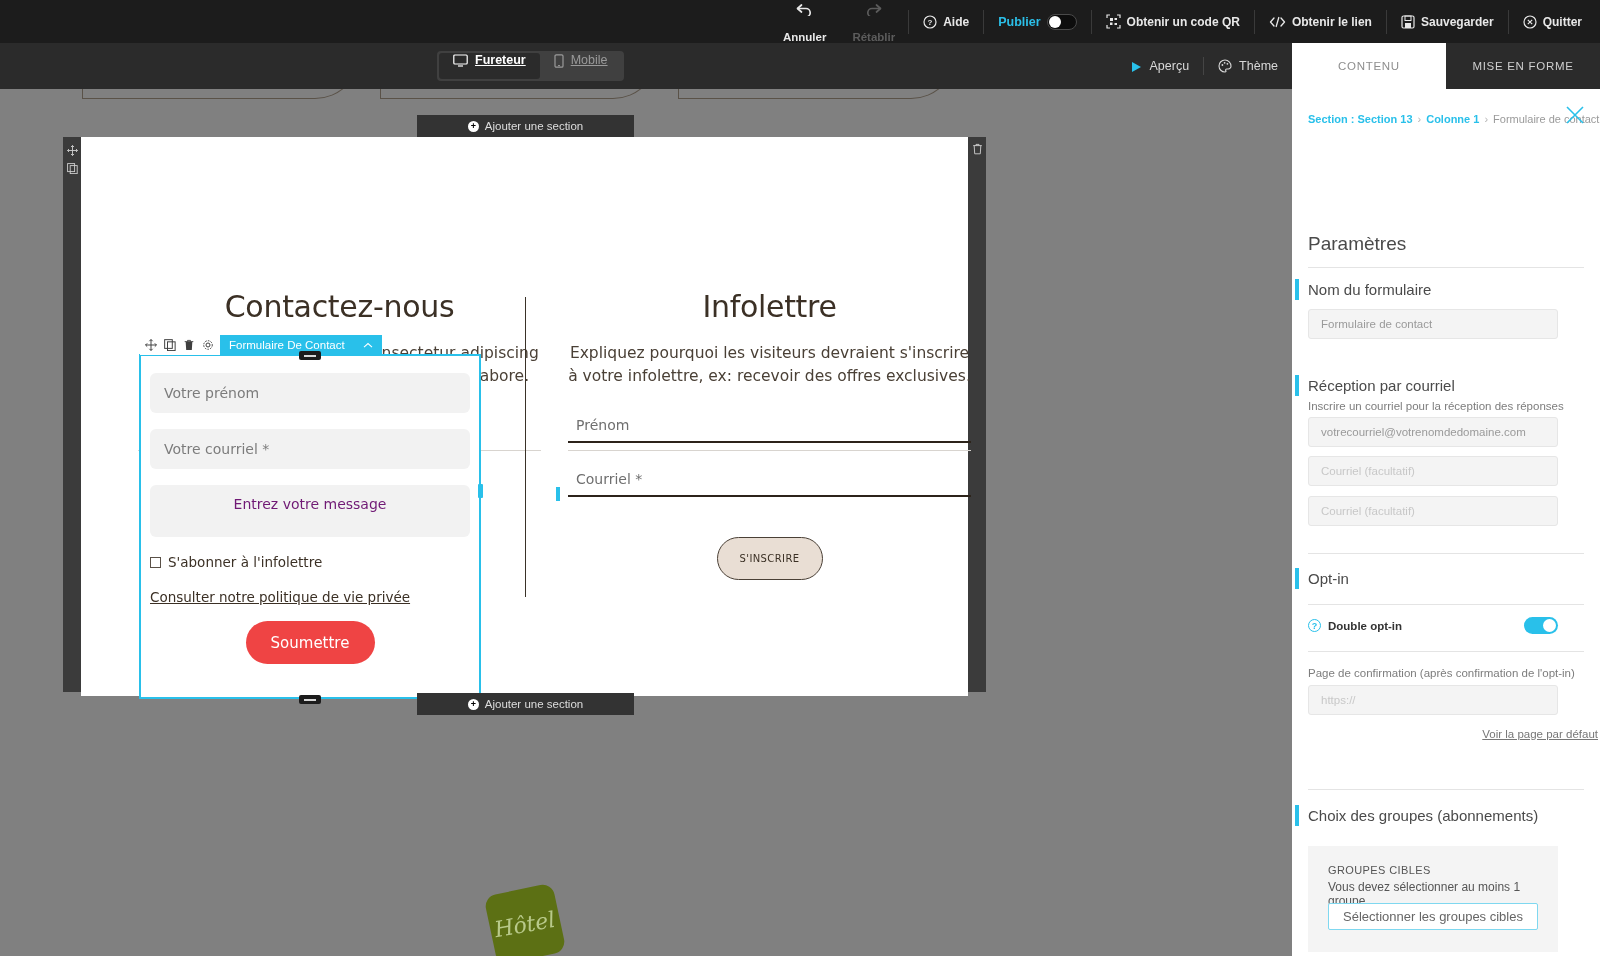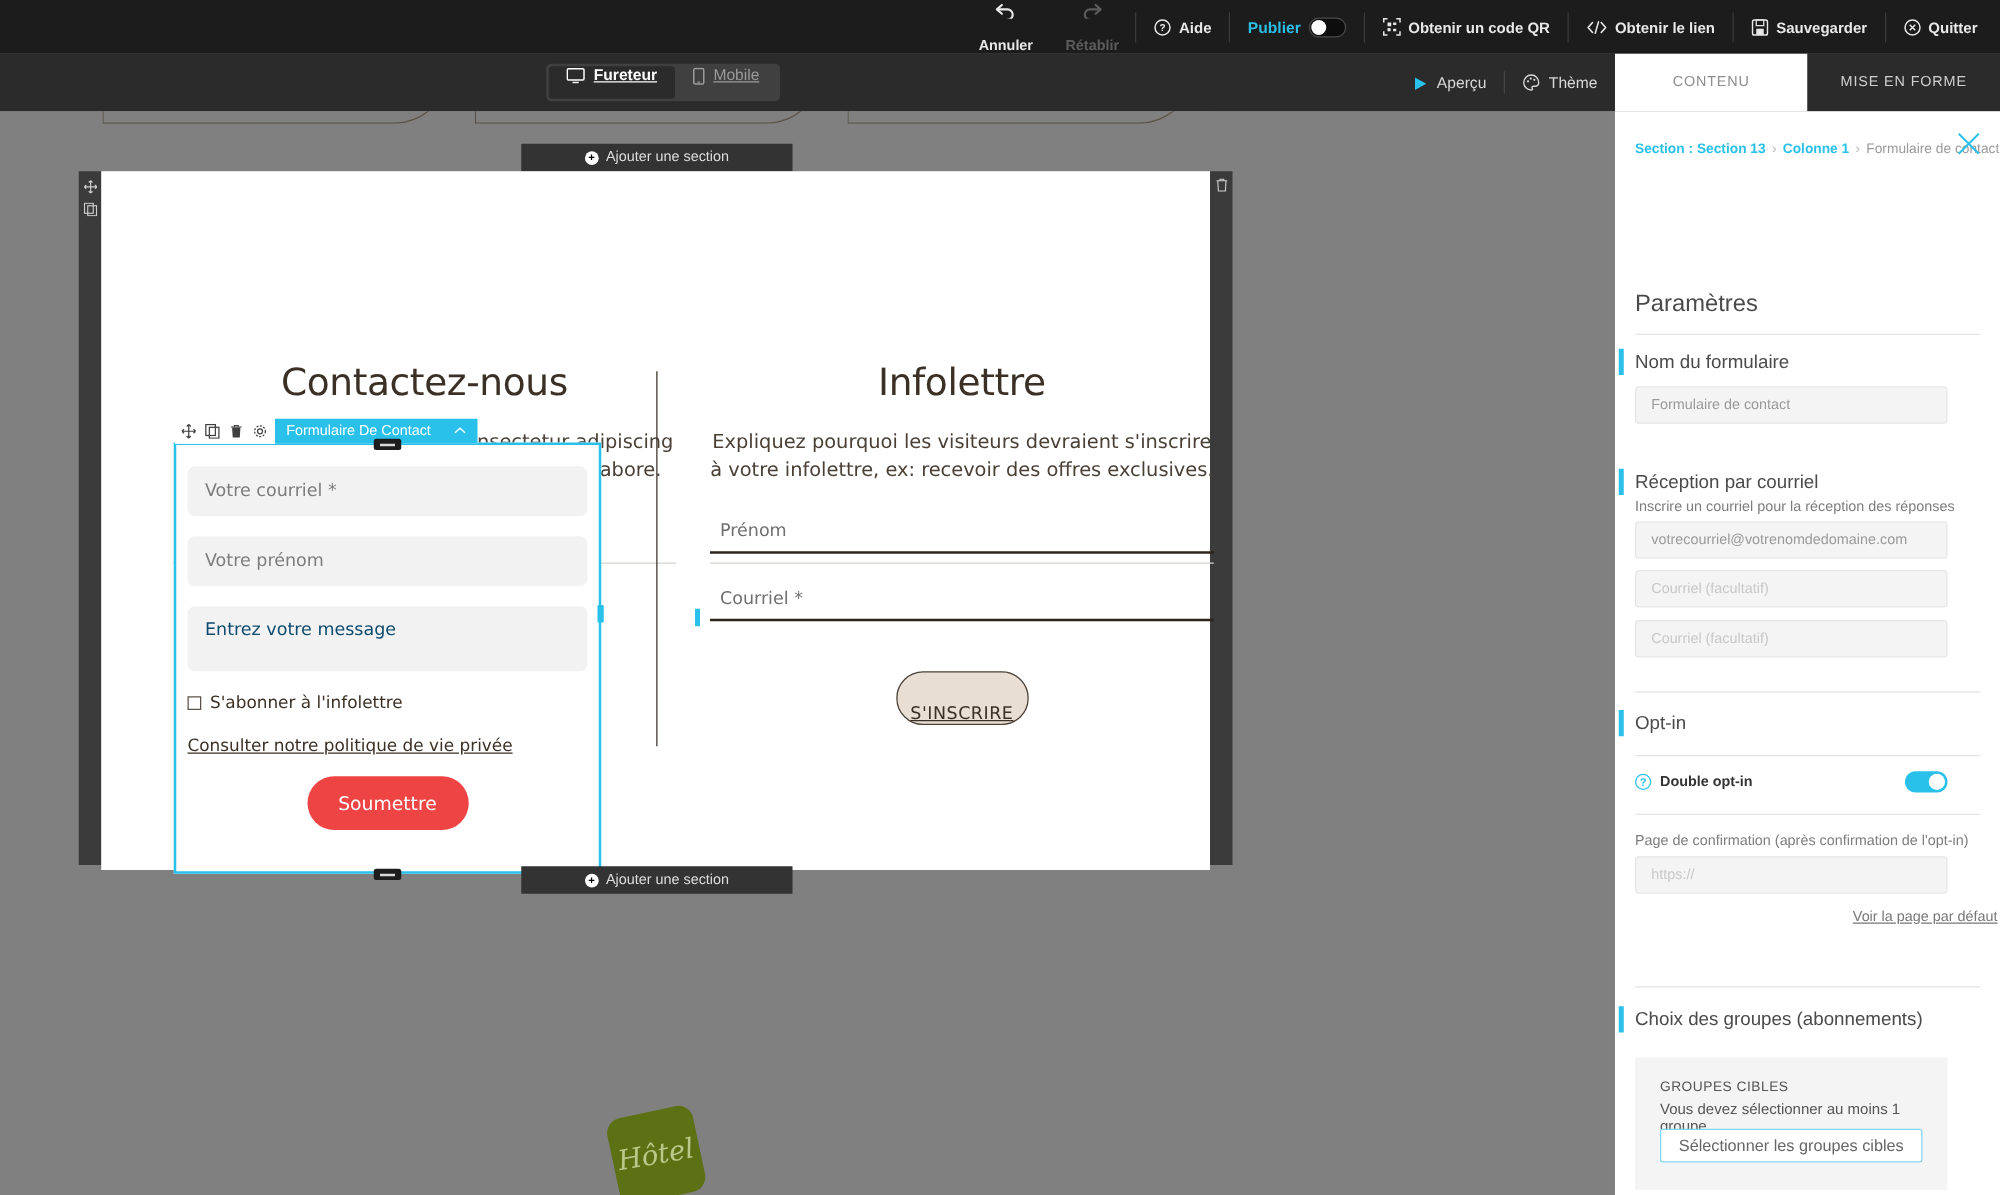--- a/index.html
+++ b/index.html
@@ -186,21 +186,21 @@
   .inp-filled {
     height: 40px; background: #f2f2f2; border-radius: 6px;
     display: flex; align-items: center; padding: 0 14px;
     font-family: "DejaVu Sans", sans-serif;
     font-size: 14px; color: #7c7c7c; margin-bottom: 16px;
   }
   .inp-area {
     height: 52px; background: #f2f2f2; border-radius: 6px;
     padding: 11px 14px;
     font-family: "DejaVu Sans", sans-serif;
-    font-size: 14px; color: #0c4a6e; margin-bottom: 17px;
+    font-size: 14px; color: #701a75; margin-bottom: 17px; text-align: center;
   }
   .cf-check {
     display: flex; align-items: center; gap: 7px;
     font-family: "DejaVu Sans", sans-serif;
     font-size: 13.5px; color: #3b3025; margin-bottom: 18px;
   }
   .cf-check .box {
     width: 11px; height: 11px; border: 1px solid #5a5148; background: #fff;
   }
   .cf-policy {
@@ -224,22 +224,22 @@
   }
   .nl-line { height: 2px; background: #2c231a; }
   .nl-handle {
     position: absolute; left: -12px; bottom: -4px; width: 4px; height: 14px;
     background: #29c0ea;
   }
   .nl-btn {
     margin: 40px auto 0; width: 106px; height: 43px; border-radius: 22px;
     background: #e9ded4; border: 1px solid #4a4036; color: #3b3025;
     font-family: "DejaVu Sans", sans-serif;
-    font-size: 14px; letter-spacing: 0.4px;
-    display: flex; align-items: flex-end; justify-content: center; cursor: pointer; text-decoration: underline;
+    font-size: 10px; letter-spacing: 0.4px;
+    display: flex; align-items: center; justify-content: center; cursor: pointer;
   }
 
   
   #footer-logo {
     position: absolute; left: 490px; top: 800px;
     width: 70px; height: 70px; background: #5c7014;
     border-radius: 12px; transform: rotate(-12deg);
     display: flex; align-items: center; justify-content: center;
   }
   #footer-logo span {
@@ -565,24 +565,24 @@
             </svg>
         </span>
       </div>
     </div>
     <div class="cf-grab-top"></div>
     <div class="cf-grab-bot"></div>
     <div class="cf-grab-side"></div>
 
     <div class="cf-body">
       <div class="inp-filled">
+        <span>Votre prénom</span>
+      </div>
+      <div class="inp-filled">
         <span>Votre courriel *</span>
-      </div>
-      <div class="inp-filled">
-        <span>Votre prénom</span>
       </div>
       <div class="inp-area">
         <span>Entrez votre message</span>
       </div>
       <div class="cf-check">
         <span class="box"></span>
         <span>S'abonner à l'infolettre</span>
       </div>
       <div class="cf-policy">Consulter notre politique de vie privée</div>
       <div class="cf-submit">

